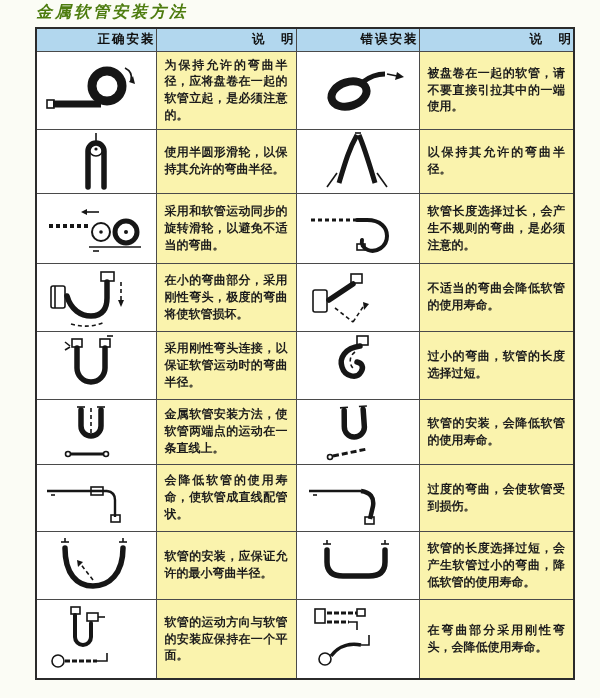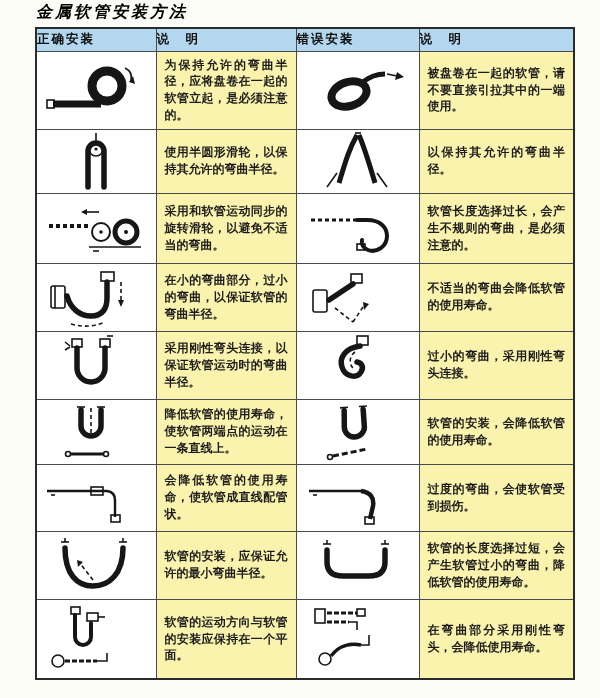--- a/index.html
+++ b/index.html
@@ -8,33 +8,33 @@
     position:relative;
     background:#fbfcf5;
     font-family:"DejaVu Sans","Liberation Sans",sans-serif;
     color:#1a1a1a;
     overflow:hidden;
   }
   .page-title {
     position:absolute; top:2px; left:36px;
     font-family:"DejaVu Serif","Liberation Serif",serif;
     font-size:16px; font-weight:bold; font-style:italic;
-    letter-spacing:3px; color:#000000;
+    letter-spacing:3px; color:#4d7c0f;
   }
   table.install {
     position:absolute; top:27px; left:35px;
     width:538px; table-layout:fixed;
     border-collapse:collapse;
     border:2px solid #2b2b2b;
     background:#fff;
   }
   table.install th, table.install td { border:1px solid #4a4a4a; }
   th.hdr {
     background:#b2d7ee; height:23px;
-    font-size:12.5px; font-weight:bold; text-align:left;
+    font-size:12.5px; font-weight:bold; text-align:right;
     letter-spacing:2px; color:#111;
   }
   td.img { background:#ffffff; text-align:center; vertical-align:middle; }
   td.txt { background:#faf3ad; vertical-align:middle; padding:5px 8px; }
   .note {
     font-size:12px; font-weight:bold; line-height:1.4;
     text-align:justify; color:#1c1c1c;
   }
   .r1 td{height:78px}.r2 td{height:64px}.r3 td{height:70px}
   .r4 td{height:68px}.r5 td{height:68px}.r6 td{height:65px}
@@ -154,21 +154,21 @@
         <rect class="s thin" x="10" y="20" width="14" height="22" rx="2" fill="#fff"></rect>
         <line class="s thin" x1="14" y1="20" x2="14" y2="42"></line>
         <path class="s thick" d="M26 30 C30 44 40 50 50 50 C62 50 66 42 66 32 L66 16"></path>
         <rect class="s thin" x="60" y="6" width="13" height="9" fill="#fff"></rect>
         <line class="s thin dash" x1="80" y1="16" x2="80" y2="36"></line>
         <polygon class="fillb" points="77,34 83,34 80,41"></polygon>
         <path class="s thin dash" d="M30 58 Q48 63 64 56"></path>
       </svg>
     </td>
     <td class="txt">
-      <div class="note">在小的弯曲部分，过小的弯曲，以保证软管的弯曲半径。</div>
+      <div class="note">在小的弯曲部分，采用刚性弯头，极度的弯曲将使软管损坏。</div>
     </td>
     <td class="img">
       <svg class="ill" width="110" height="62" viewBox="0 0 110 62">
         <rect class="s thin" x="10" y="24" width="14" height="22" rx="2" fill="#fff"></rect>
         <path class="s thick" d="M26 34 L50 18"></path>
         <rect class="s thin" x="48" y="8" width="11" height="9" fill="#fff"></rect>
         <line class="s thin dash" x1="32" y1="42" x2="50" y2="56"></line>
         <line class="s thin dash" x1="50" y1="56" x2="62" y2="38"></line>
         <polygon class="fillb" points="60,36 66,38 61,44"></polygon>
       </svg>
@@ -193,38 +193,38 @@
       <div class="note">采用刚性弯头连接，以保证软管运动时的弯曲半径。</div>
     </td>
     <td class="img">
       <svg class="ill" width="110" height="62" viewBox="0 0 110 62">
         <rect class="s thin" x="54" y="2" width="11" height="9" fill="#fff"></rect>
         <path class="s thick" d="M57 12 C42 14 36 24 39 33 C42 43 54 45 58 38 C61 33 59 29 54 28"></path>
         <path class="s thin dash" d="M52 18 C46 22 46 30 50 34"></path>
       </svg>
     </td>
     <td class="txt">
-      <div class="note">过小的弯曲，采用刚性弯头连接。</div>
+      <div class="note">过小的弯曲，软管的长度选择过短。</div>
     </td>
   </tr>
 
   <tr class="r6">
     <td class="img">
       <svg class="ill" width="110" height="60" viewBox="0 0 110 60">
         <path class="s thick" d="M40 8 L40 24 A10 10 0 0 0 60 24 L60 8"></path>
         <line class="s thin" x1="36" y1="5" x2="44" y2="5"></line>
         <line class="s thin" x1="56" y1="5" x2="64" y2="5"></line>
         <line class="s thin dash" x1="50" y1="6" x2="50" y2="36"></line>
         <line class="s" x1="30" y1="52" x2="62" y2="52" stroke-width="3"></line>
         <circle class="s thin" cx="27" cy="52" r="2.5" fill="#fff"></circle>
         <circle class="s thin" cx="65" cy="52" r="2.5" fill="#fff"></circle>
       </svg>
     </td>
     <td class="txt">
-      <div class="note">降低软管的使用寿命，使软管两端点的运动在一条直线上。</div>
+      <div class="note">金属软管安装方法，使软管两端点的运动在一条直线上。</div>
     </td>
     <td class="img">
       <svg class="ill" width="110" height="60" viewBox="0 0 110 60">
         <g transform="rotate(-4 50 20)">
           <path class="s thick" d="M42 8 L41 24 A10 10 0 0 0 61 26 L61 8"></path>
           <line class="s thin" x1="38" y1="5" x2="46" y2="5"></line>
           <line class="s thin" x1="57" y1="5" x2="65" y2="5"></line>
         </g>
         <path class="s thin" d="M47 34 q4 4 8 0"></path>
         <line class="s" x1="30" y1="54" x2="64" y2="47" stroke-width="3" stroke-dasharray="6 3"></line>

